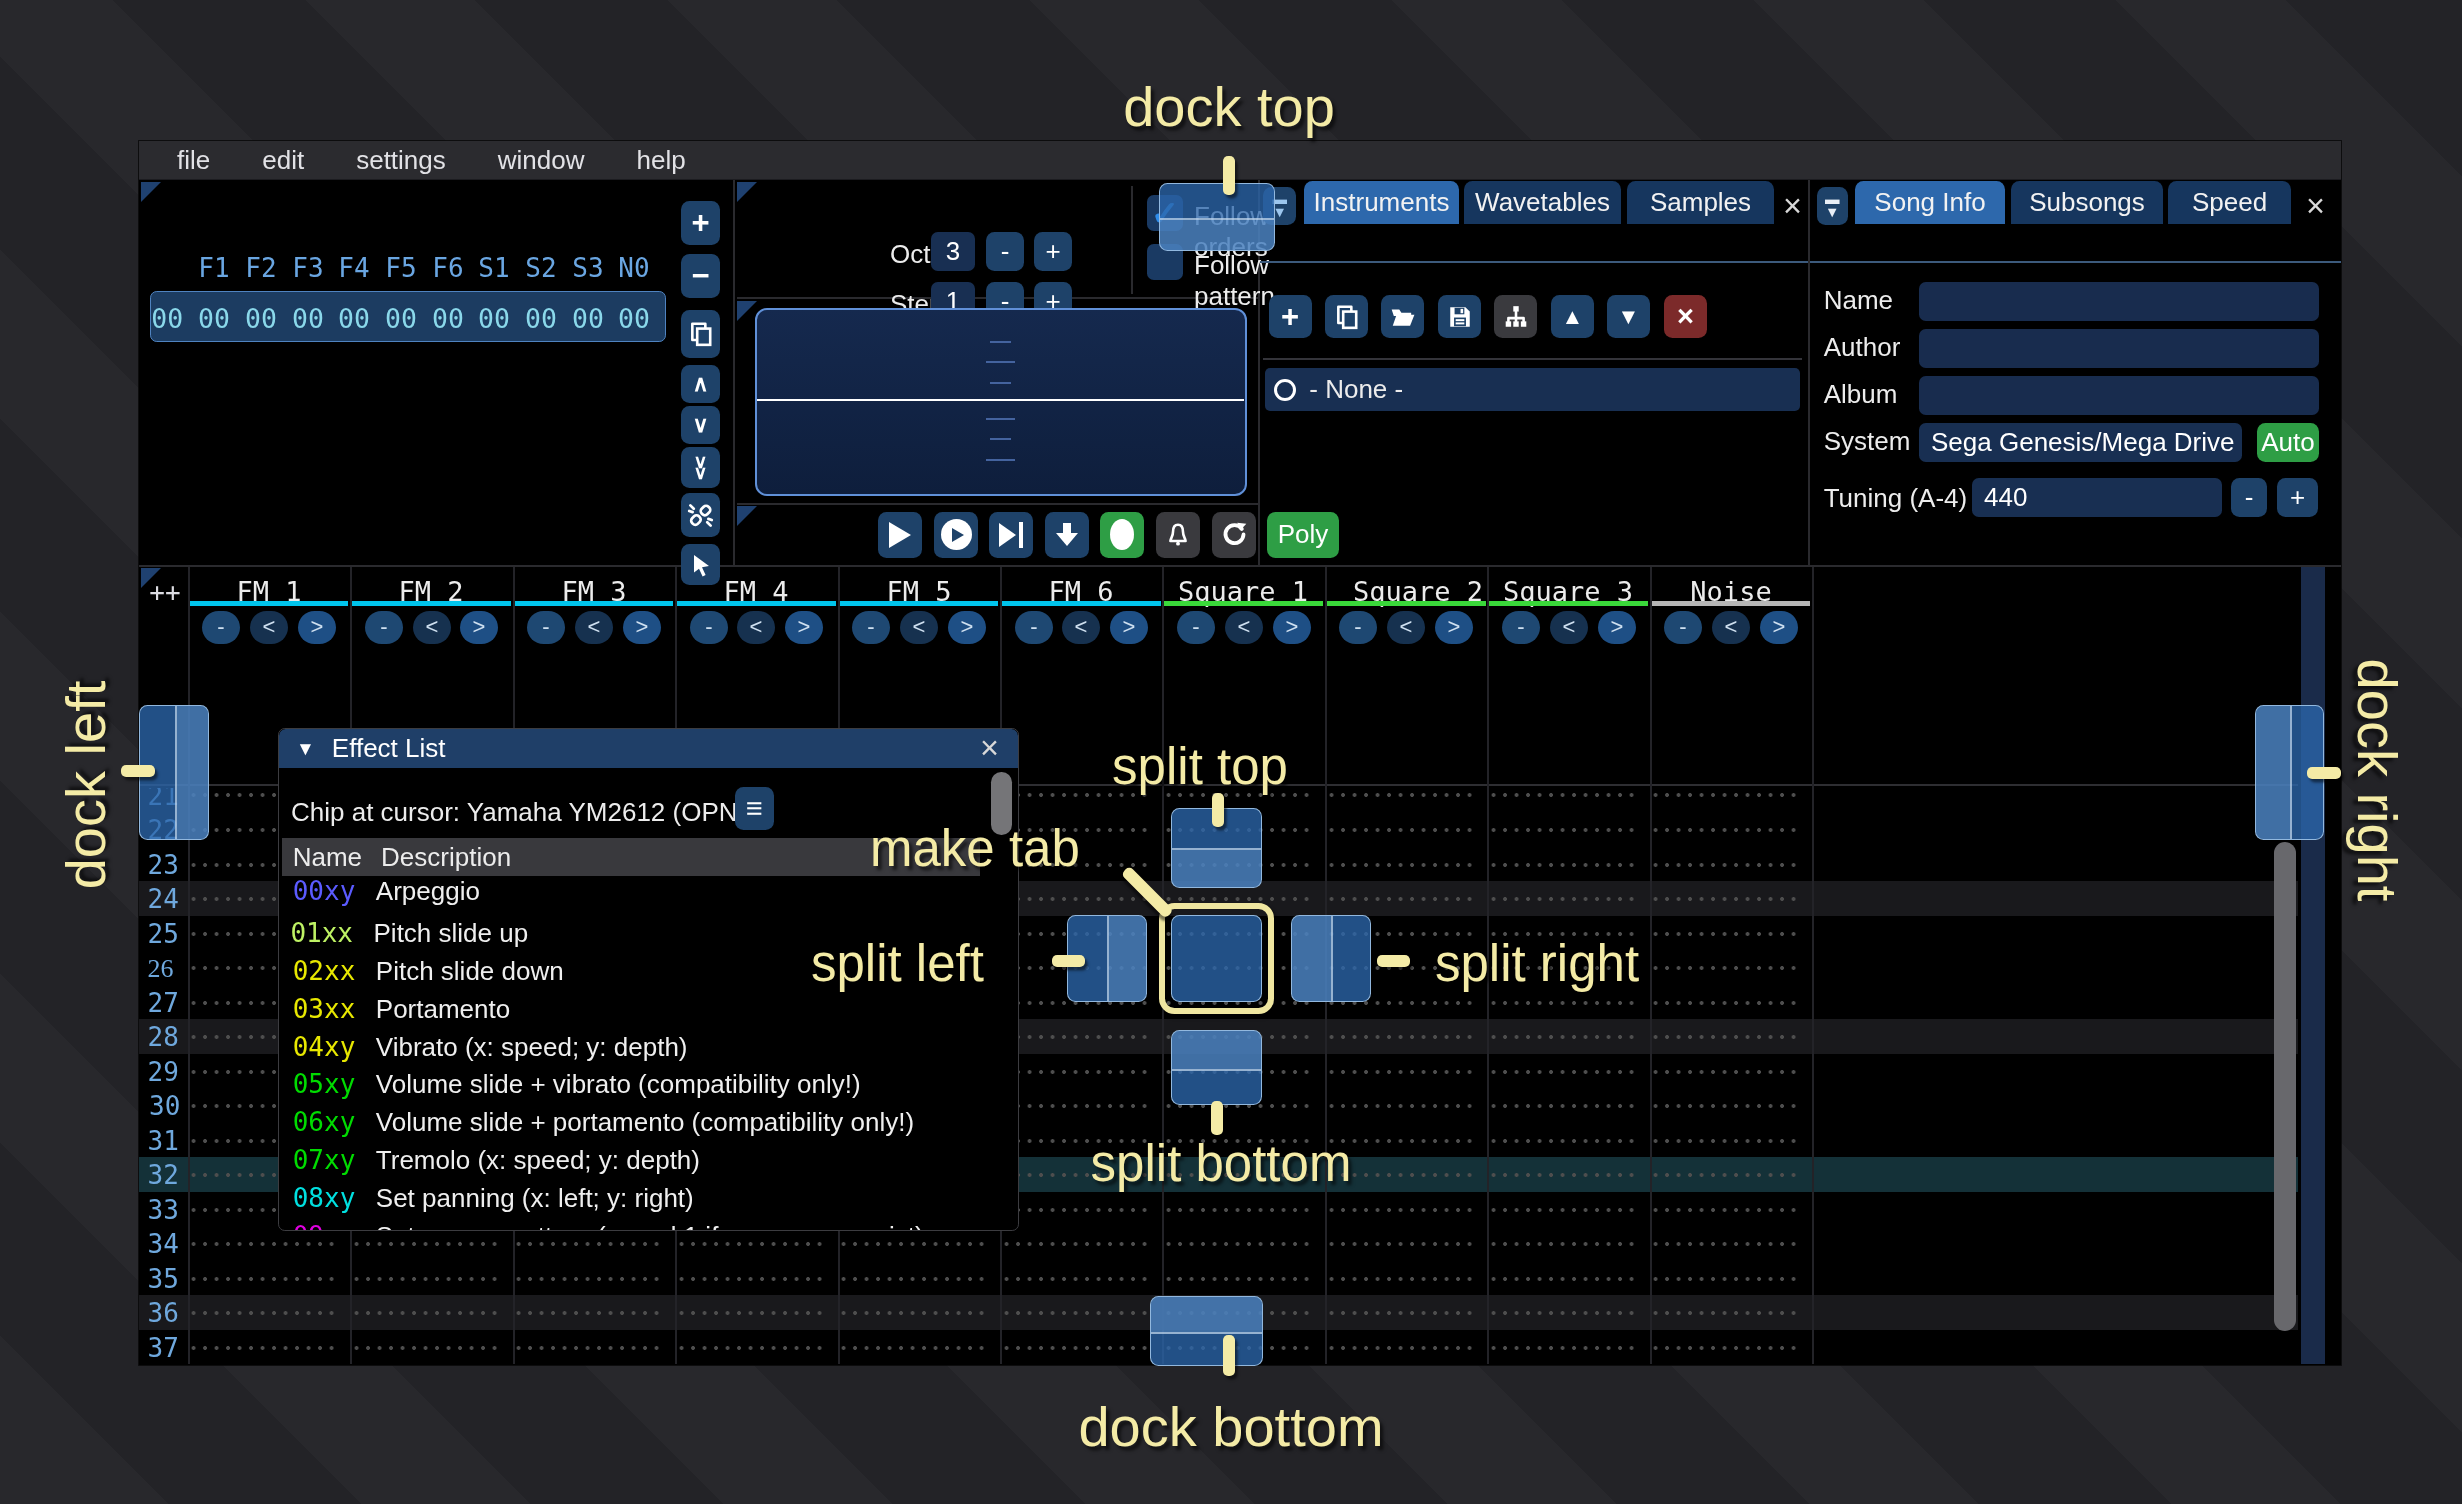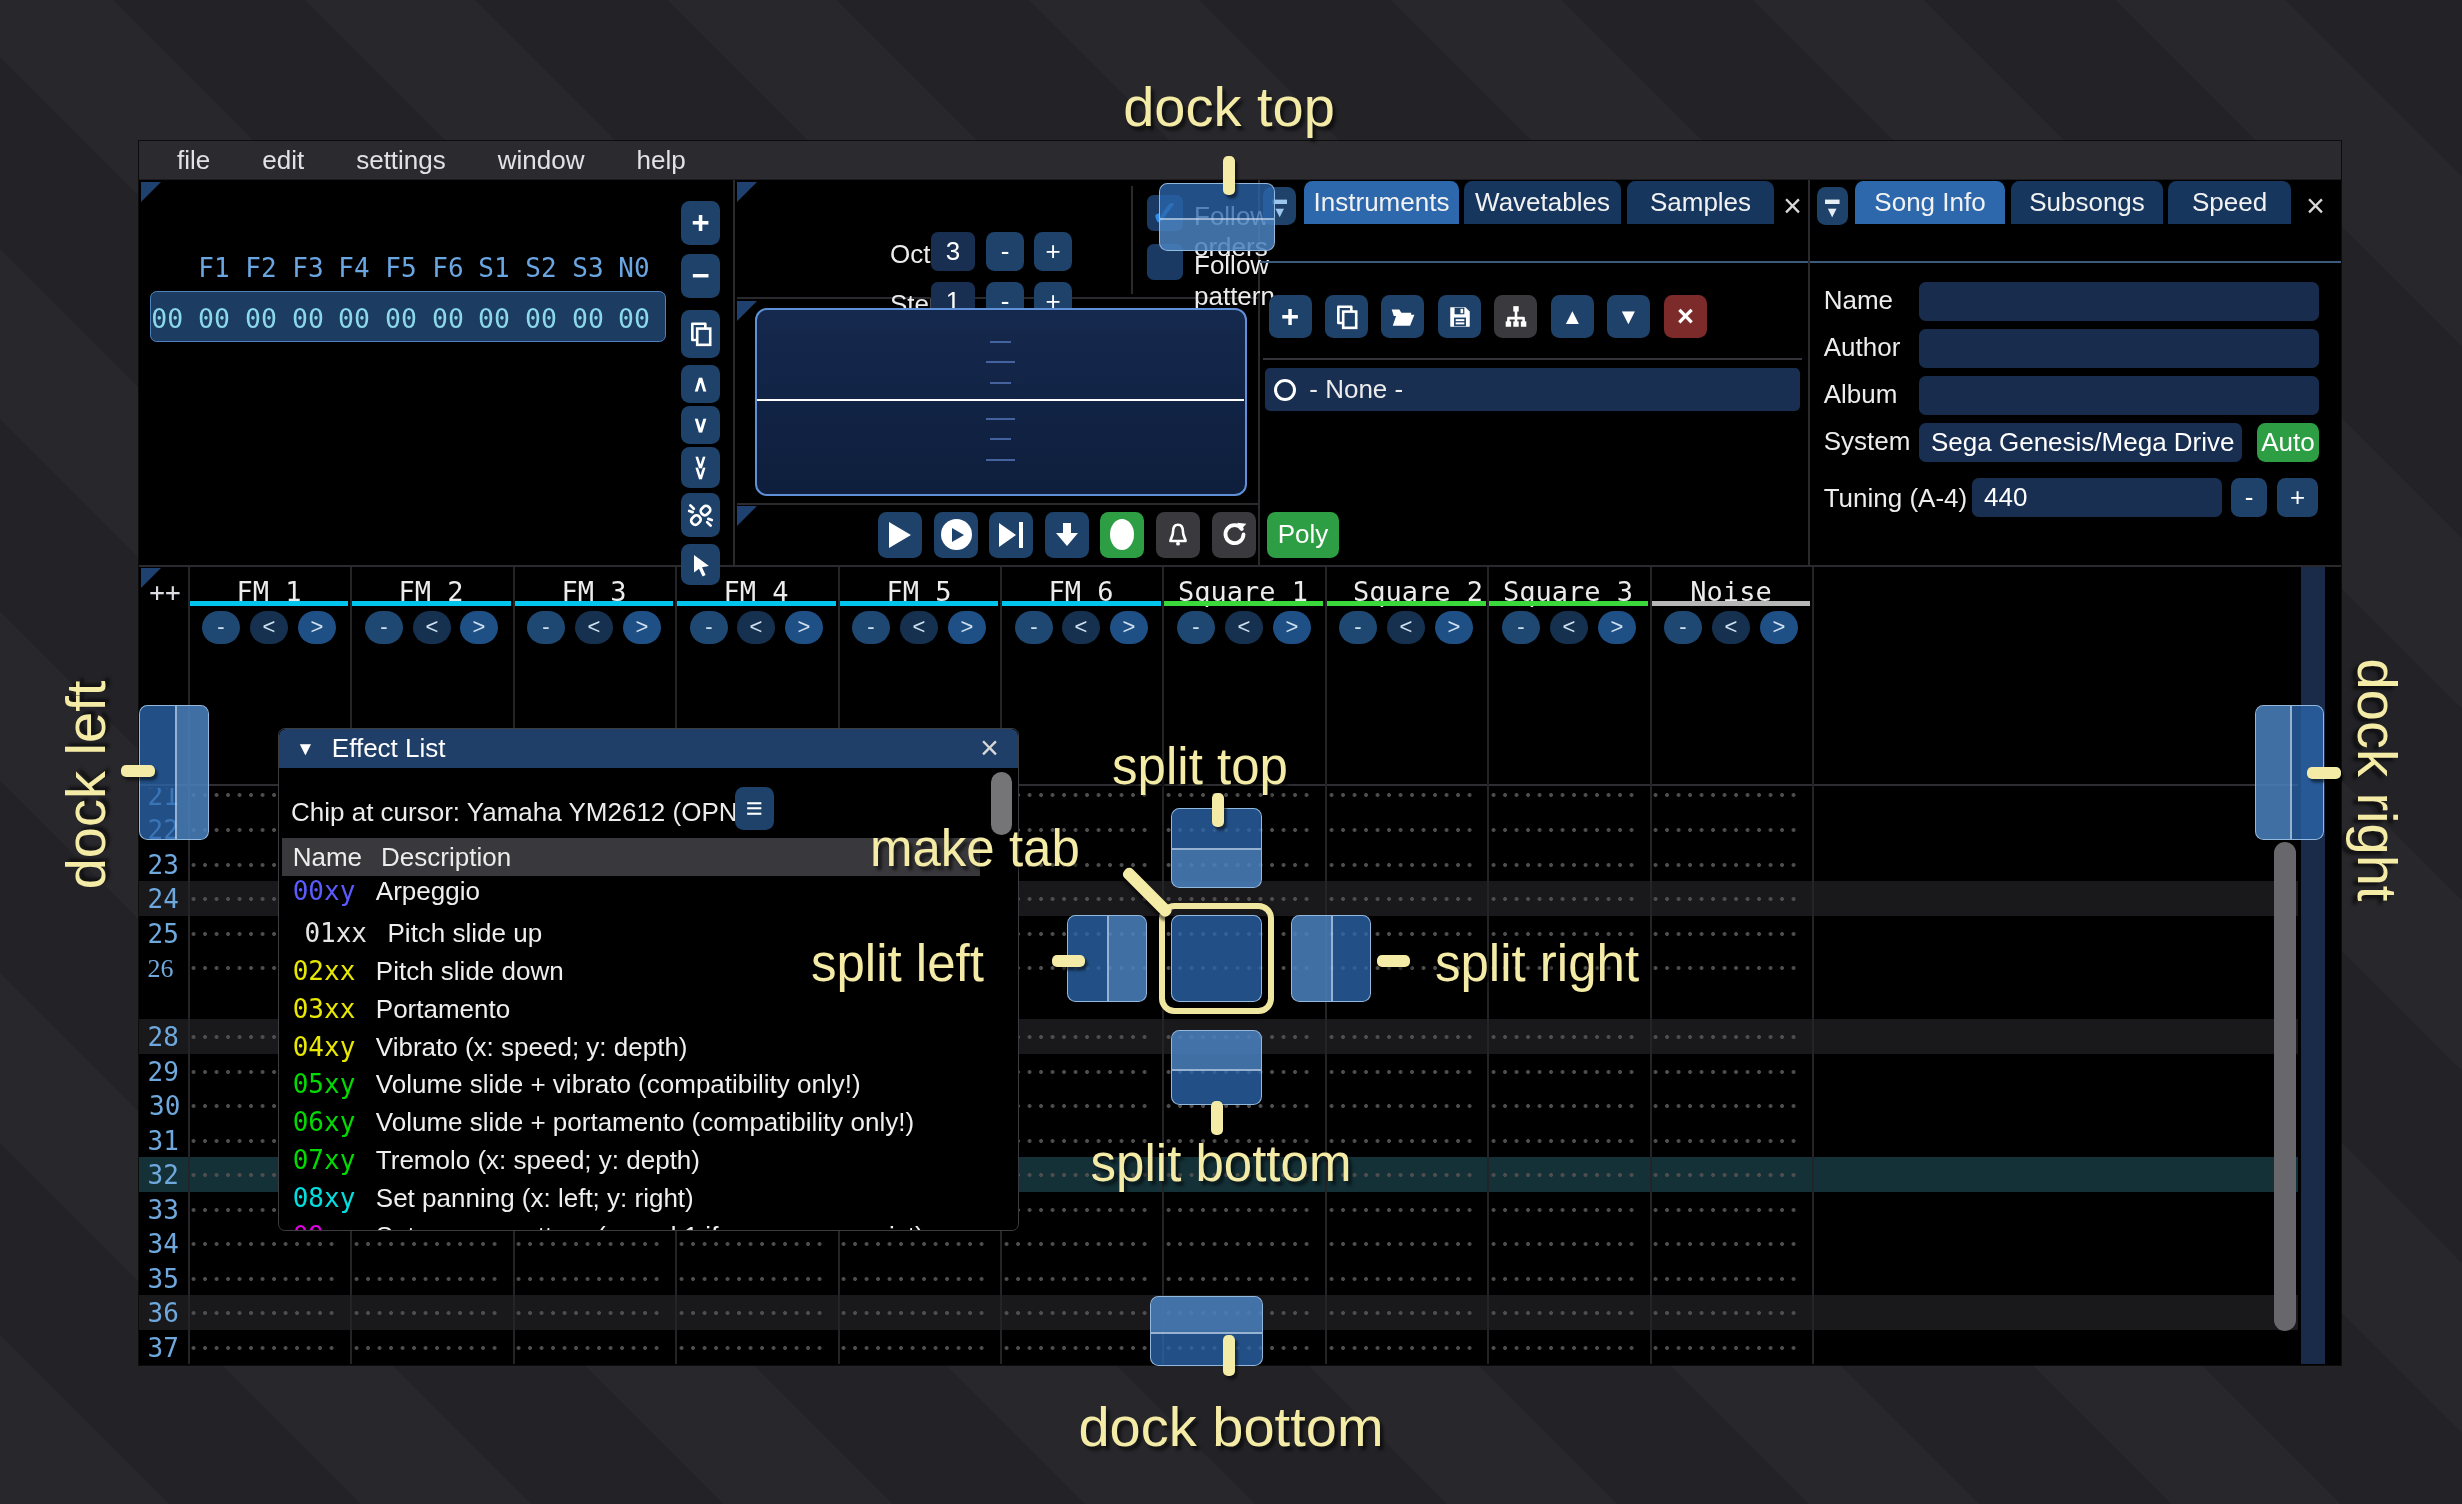--- a/index.html
+++ b/index.html
@@ -459,20 +459,33 @@
             <div class="cell-dots" style="position: absolute; left: 213px; top: 0px; width: 150px; height: 35px;"></div>
             <div class="cell-dots" style="position: absolute; left: 375px; top: 0px; width: 150px; height: 35px;"></div>
             <div class="cell-dots" style="position: absolute; left: 538px; top: 0px; width: 150px; height: 35px;"></div>
             <div class="cell-dots" style="position: absolute; left: 700px; top: 0px; width: 150px; height: 35px;"></div>
             <div class="cell-dots" style="position: absolute; left: 863px; top: 0px; width: 150px; height: 35px;"></div>
             <div class="cell-dots" style="position: absolute; left: 1025px; top: 0px; width: 150px; height: 35px;"></div>
             <div class="cell-dots" style="position: absolute; left: 1188px; top: 0px; width: 150px; height: 35px;"></div>
             <div class="cell-dots" style="position: absolute; left: 1350px; top: 0px; width: 150px; height: 35px;"></div>
             <div class="cell-dots" style="position: absolute; left: 1512px; top: 0px; width: 150px; height: 35px;"></div>
           </div>
+          <div style="position: absolute; left: 0px; top: 197px; width: 2159px; height: 35px; background: transparent;">
+            <div class="rownum mono" style="position: absolute; left: 8.5px; top: 3.4px; width: 40px;">27</div>
+            <div class="cell-dots" style="position: absolute; left: 50px; top: 0px; width: 150px; height: 35px;"></div>
+            <div class="cell-dots" style="position: absolute; left: 213px; top: 0px; width: 150px; height: 35px;"></div>
+            <div class="cell-dots" style="position: absolute; left: 375px; top: 0px; width: 150px; height: 35px;"></div>
+            <div class="cell-dots" style="position: absolute; left: 538px; top: 0px; width: 150px; height: 35px;"></div>
+            <div class="cell-dots" style="position: absolute; left: 700px; top: 0px; width: 150px; height: 35px;"></div>
+            <div class="cell-dots" style="position: absolute; left: 863px; top: 0px; width: 150px; height: 35px;"></div>
+            <div class="cell-dots" style="position: absolute; left: 1025px; top: 0px; width: 150px; height: 35px;"></div>
+            <div class="cell-dots" style="position: absolute; left: 1188px; top: 0px; width: 150px; height: 35px;"></div>
+            <div class="cell-dots" style="position: absolute; left: 1350px; top: 0px; width: 150px; height: 35px;"></div>
+            <div class="cell-dots" style="position: absolute; left: 1512px; top: 0px; width: 150px; height: 35px;"></div>
+          </div>
           <div style="position: absolute; left: 0px; top: 231px; width: 2159px; height: 35px; background: rgb(25, 25, 28);">
             <div class="rownum mono" style="position: absolute; left: 8.5px; top: 3.4px; width: 40px;">28</div>
             <div class="cell-dots" style="position: absolute; left: 50px; top: 0px; width: 150px; height: 35px;"></div>
             <div class="cell-dots" style="position: absolute; left: 213px; top: 0px; width: 150px; height: 35px;"></div>
             <div class="cell-dots" style="position: absolute; left: 375px; top: 0px; width: 150px; height: 35px;"></div>
             <div class="cell-dots" style="position: absolute; left: 538px; top: 0px; width: 150px; height: 35px;"></div>
             <div class="cell-dots" style="position: absolute; left: 700px; top: 0px; width: 150px; height: 35px;"></div>
             <div class="cell-dots" style="position: absolute; left: 863px; top: 0px; width: 150px; height: 35px;"></div>
             <div class="cell-dots" style="position: absolute; left: 1025px; top: 0px; width: 150px; height: 35px;"></div>
             <div class="cell-dots" style="position: absolute; left: 1188px; top: 0px; width: 150px; height: 35px;"></div>
@@ -638,21 +651,21 @@
       <div class="abs" style="left:3.4px;top:109px;width:698px;height:38px;background:#39393d;display:flex;align-items:center">
         <span class="label" style="margin-left:10.3px">Name</span>
         <span class="label" style="margin-left:19px">Description</span>
       </div>
       <div class="abs" id="effect-rows" style="left:3.4px;top:147px;width:698px;height:356px">
           <div style="position: absolute; left: 0px; top: 0px; width: 698px; height: 38px; display: flex; ">
             <span class="fx-code" style="color: rgb(91, 91, 255); margin-left: 10.3px;">00xy</span>
             <span class="fx-desc" style="margin-left: 20.5px;">Arpeggio</span>
           </div>
           <div style="position: absolute; left: 0px; top: 38px; width: 698px; height: 38px; display: flex; align-items: center;">
-            <span class="fx-code" style="color: #e5e5e5; margin-left: 22px;">01xx</span>
+            <span class="fx-code" style="color: #bef264; margin-left: 8px;">01xx</span>
             <span class="fx-desc" style="margin-left: 20.5px;">Pitch slide up</span>
           </div>
           <div style="position: absolute; left: 0px; top: 76px; width: 698px; height: 38px; display: flex; align-items: center;">
             <span class="fx-code" style="color: rgb(232, 232, 0); margin-left: 10.3px;">02xx</span>
             <span class="fx-desc" style="margin-left: 20.5px;">Pitch slide down</span>
           </div>
           <div style="position: absolute; left: 0px; top: 114px; width: 698px; height: 38px; display: flex; align-items: center;">
             <span class="fx-code" style="color: rgb(232, 232, 0); margin-left: 10.3px;">03xx</span>
             <span class="fx-desc" style="margin-left: 20.5px;">Portamento</span>
           </div>

